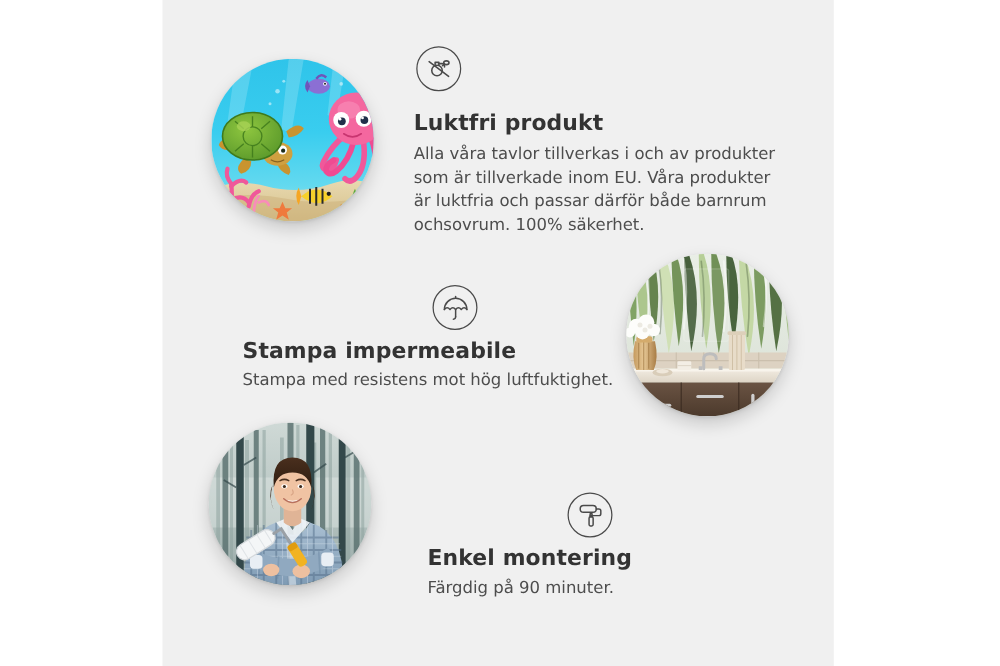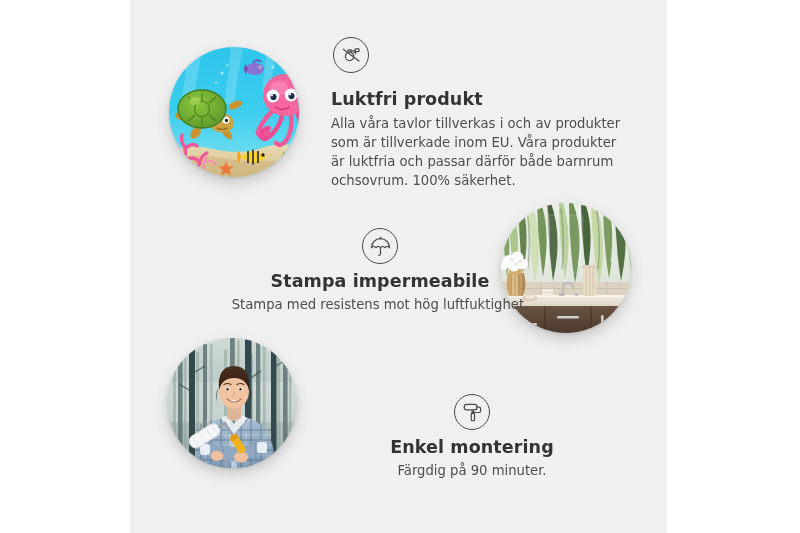--- a/index.html
+++ b/index.html
@@ -73,26 +73,26 @@
     color: #4d4d4d;
   }
 
   
   #feature-odourless { left: 201px; top: 37px; width: 300px; text-align: left; }
   #feature-odourless .feat-icon { margin: 0 0 6px 2px; }
   #feature-odourless .feat-title { margin: 16px 0 5px 0; }
   #feature-odourless .feat-body { width: 290px; }
 
   
-  #feature-waterproof { left: 80px; top: 228px; width: 340px; text-align: center; }
+  #feature-waterproof { left: 64px; top: 228px; width: 340px; text-align: left; }
   #feature-waterproof .feat-icon { margin: 0 auto 7px auto; }
   #feature-waterproof .feat-title { margin: 0 0 4px 0; }
 
   
-  #feature-easymount { left: 212px; top: 394px; width: 260px; text-align: center; }
+  #feature-easymount { left: 212px; top: 394px; width: 260px; }
   #feature-easymount .feat-icon { margin: 0 auto 7px auto; }
   #feature-easymount .feat-title { margin: 0 0 4px 0; }
 </style>
 </head>
 <body>
 
 <div id="canvas">
 
   <div id="stage">
 

